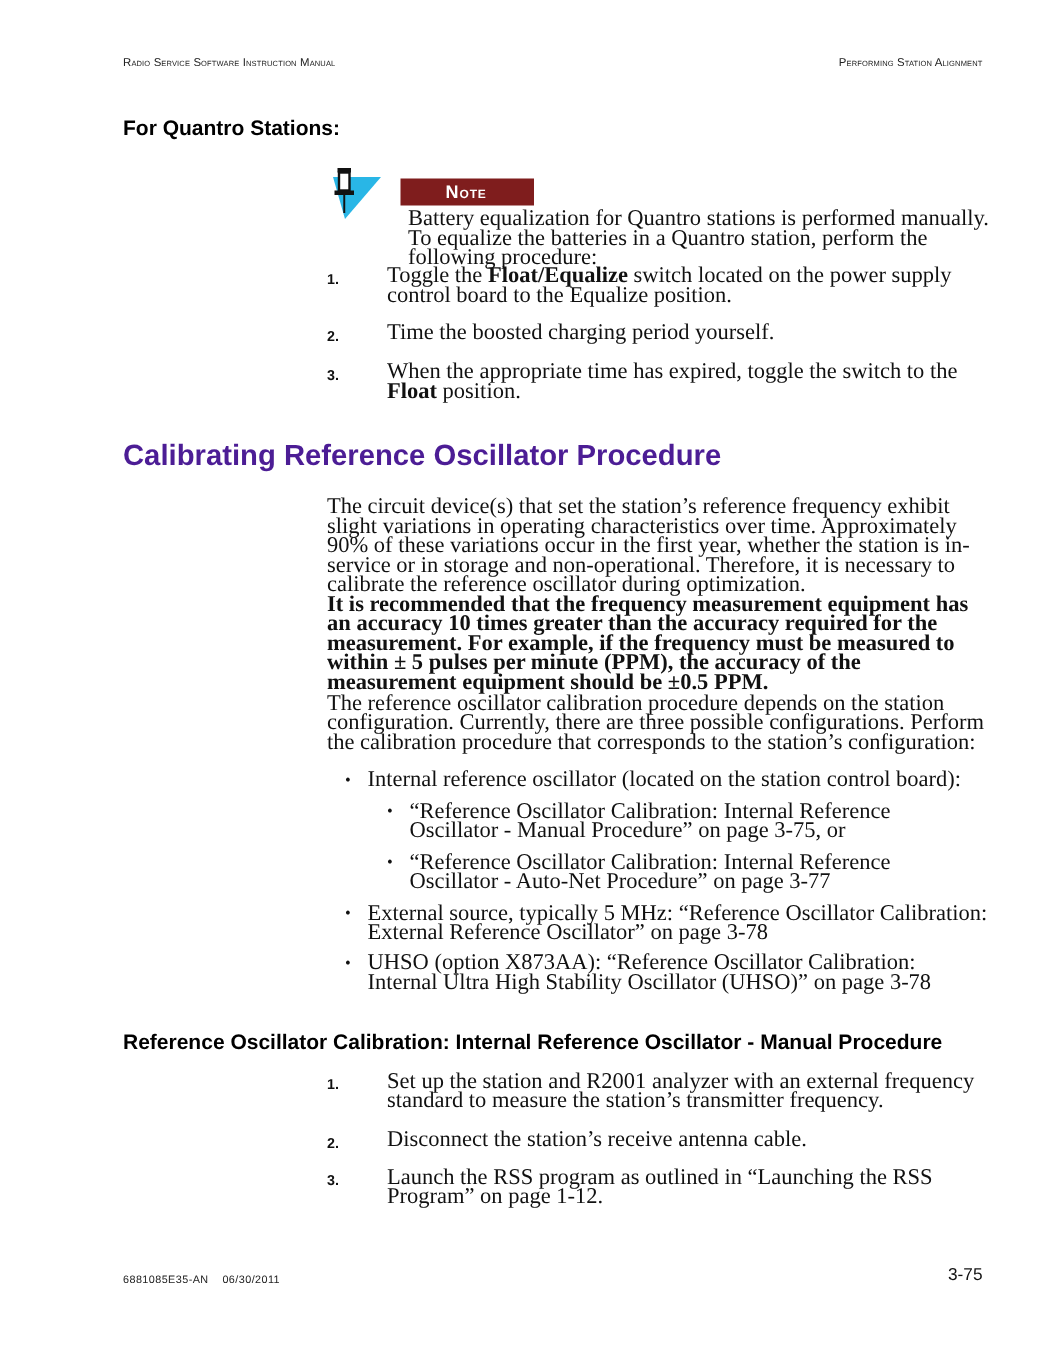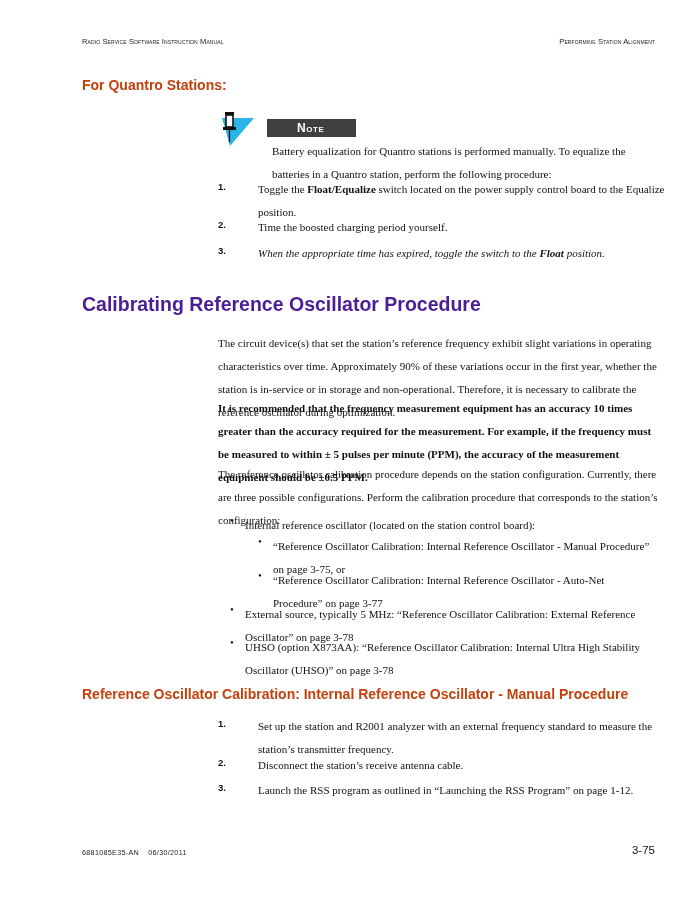--- a/index.html
+++ b/index.html
@@ -1,25 +1,25 @@
 <!DOCTYPE html>
 <html><head>
 <meta charset="utf-8">
 <style>
   html, body { margin: 0; padding: 0; background: #ffffff; }
   body { width: 695px; height: 899px; position: relative; overflow: hidden; color: #111; }
   .abs { position: absolute; }
   .hdr { font-family: "Liberation Sans", sans-serif; font-size: 7.6px; font-variant: small-caps; letter-spacing: 0.1px; color: #222; top: 37px; }
   .hdr-left { left: 82px; }
   .hdr-right { right: 40px; text-align: center; }
-  .h2 { font-family: "Liberation Sans", sans-serif; font-weight: bold; font-size: 14px; color: #c2410c; }
+  .h2 { font-family: "Liberation Sans", sans-serif; font-weight: bold; font-size: 14px; color: #000000; }
   .h1 { font-family: "Liberation Sans", sans-serif; font-weight: bold; font-size: 19.5px; color: #4c1d95; }
-  .body-text { font-family: "Liberation Serif", serif; font-size: 11px; line-height: 23px; color: #111; }
+  .body-text { font-family: "Liberation Serif", serif; font-size: 15px; line-height: 13px; color: #111; }
   .para { left: 218px; width: 440px; }
-  .note-label { left: 267px; top: 119px; width: 89px; height: 18px; background: #404040; color: #fff; font-family: "Liberation Sans", sans-serif; font-weight: bold; font-size: 12px; letter-spacing: 0.6px; font-variant: small-caps; line-height: 18px; box-sizing: border-box; padding-left: 30px; }
+  .note-label { left: 267px; top: 119px; width: 89px; height: 18px; background: #7f1d1d; color: #fff; font-family: "Liberation Sans", sans-serif; font-weight: bold; font-size: 12px; letter-spacing: 0.6px; font-variant: small-caps; line-height: 18px; box-sizing: border-box; padding-left: 30px; }
   .note-text { left: 272px; top: 140px; width: 390px; }
   .note-icon { left: 216px; top: 110px; width: 40px; height: 40px; }
   .step-num { font-family: "Liberation Sans", sans-serif; font-weight: bold; font-size: 9.5px; left: 218px; }
   .step-text { left: 258px; width: 415px; }
   .bullet { left: 230px; font-family: "Liberation Serif", serif; font-size: 11px; }
   .bullet-text { left: 245px; width: 415px; }
   .sub-bullet { left: 258px; font-family: "Liberation Serif", serif; font-size: 11px; }
   .sub-bullet-text { left: 273px; width: 380px; }
   .footer-left { left: 82px; top: 848px; font-family: "Liberation Sans", sans-serif; font-size: 7.2px; color: #222; letter-spacing: 0.3px; }
   .footer-right { right: 40px; top: 844px; font-family: "Liberation Sans", sans-serif; font-weight: normal; font-size: 11.5px; color: #111; }
@@ -45,21 +45,21 @@
 <div class="abs note-label">Note</div>
 <div class="abs body-text note-text">Battery equalization for Quantro stations is performed manually. To equalize the batteries in a Quantro station, perform the following procedure:</div>
 
 <div class="abs step-num" style="top:181px;">1.</div>
 <div class="abs body-text step-text" style="top:178px;"><span>Toggle the </span><b>Float/Equalize</b><span> switch located on the power supply control board to the Equalize position.</span></div>
 
 <div class="abs step-num" style="top:219px;">2.</div>
 <div class="abs body-text step-text" style="top:216px;"><span>Time the boosted charging period yourself.</span></div>
 
 <div class="abs step-num" style="top:245px;">3.</div>
-<div class="abs body-text step-text" style="top:242px;font-style:italic;"><span>When the appropriate time has expired, toggle the switch to the </span><b>Float</b><span> position.</span></div>
+<div class="abs body-text step-text" style="top:242px;"><span>When the appropriate time has expired, toggle the switch to the </span><b>Float</b><span> position.</span></div>
 
 <div class="abs h1" style="left:82px; top:293px;">Calibrating Reference Oscillator Procedure</div>
 
 <div class="abs body-text para" style="top:332px;">The circuit device(s) that set the station’s reference frequency exhibit slight variations in operating characteristics over time. Approximately 90% of these variations occur in the first year, whether the station is in-service or in storage and non-operational. Therefore, it is necessary to calibrate the reference oscillator during optimization.</div>
 <div class="abs body-text para" style="top:397px;font-weight:bold;">It is recommended that the frequency measurement equipment has an accuracy 10 times greater than the accuracy required for the measurement. For example, if the frequency must be measured to within ± 5 pulses per minute (PPM), the accuracy of the measurement equipment should be ±0.5 PPM.</div>
 <div class="abs body-text para" style="top:463px;">The reference oscillator calibration procedure depends on the station configuration. Currently, there are three possible configurations. Perform the calibration procedure that corresponds to the station’s configuration:</div>
 
 <div class="abs bullet" style="top:514px;">•</div>
 <div class="abs body-text bullet-text" style="top:514px;">Internal reference oscillator (located on the station control board):</div>
 

